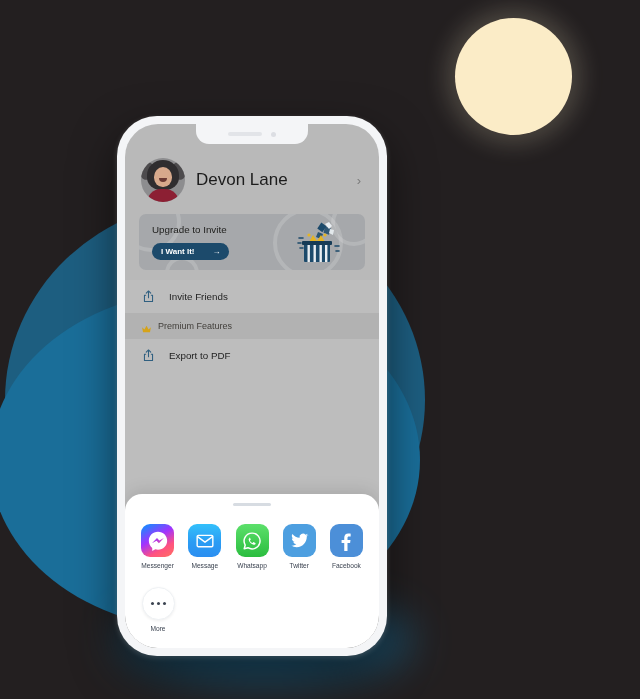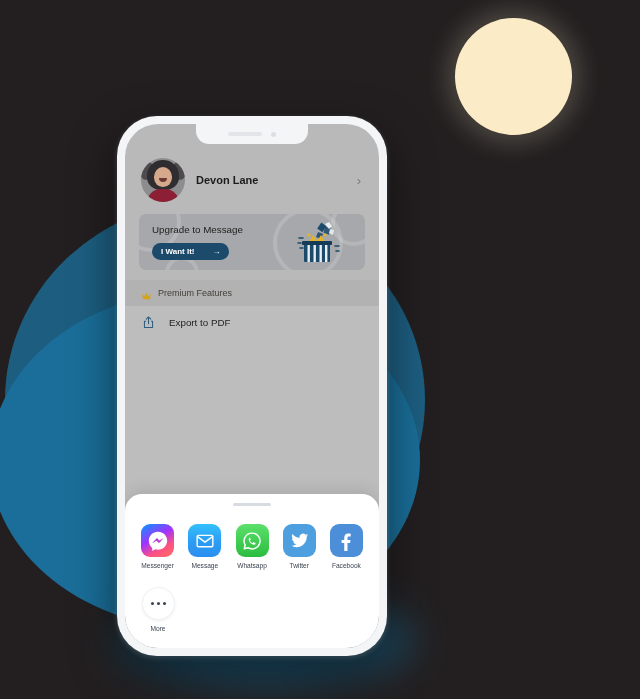--- a/index.html
+++ b/index.html
@@ -93,21 +93,21 @@
   .avatar .smile{position:absolute; left:18px; top:20px; width:8px; height:4px;
     border-radius:0 0 8px 8px; background:#6b3a34;}
   .avatar .body{position:absolute; left:6px; bottom:-3px; width:32px; height:16px;
     border-radius:14px 14px 0 0; background:#8c1f33;}
   .avatar .arm-l{position:absolute; left:1px; top:4px; width:10px; height:18px;
     border-radius:6px; background:#4d4b4d; transform:rotate(18deg);}
   .avatar .arm-r{position:absolute; right:1px; top:4px; width:10px; height:18px;
     border-radius:6px; background:#4d4b4d; transform:rotate(-18deg);}
 
   .pinfo{ flex:1; min-width:0;}
-  .pname{ font-size:11px; font-weight:700; color:#1c1c1c; line-height:1.35; }
+  .pname{ font-size:17px; font-weight:400; color:#1c1c1c; line-height:1.35; }
   .plink{ font-size:9.5px; color:#2d5d80; line-height:1.5; }
   .chev{ color:#7a7a7a; font-size:13px; padding-right:4px;}
 
   
   .banner-wrap{ padding:0 14px; }
   .banner{
     position:relative; height:56px; border-radius:7px; overflow:hidden;
     background:#a6a8ab;
     display:flex; align-items:center;
   }
@@ -217,21 +217,21 @@
       <div class="chev">›</div>
     </div>
 
     <div class="banner-wrap">
       <div class="banner">
         <span class="deco d1"></span>
         <span class="deco d2"></span>
         <span class="deco d3"></span>
         <span class="deco d4"></span>
         <div class="banner-txt">
-          <div class="banner-title">Upgrade to Message</div>
+          <div class="banner-title">Upgrade to Invite</div>
           <button class="want-btn">
             <span>I Want It!</span>
             <span>→</span>
           </button>
         </div>
         <svg class="gift" viewBox="0 0 52 46">
           <g fill="#1c4a6b">
             <path d="M29 3l6 2-2 7-6-2z" transform="rotate(18 31 7)"></path>
             <path d="M35 6l5 3-3 6-5-3z" transform="rotate(-12 36 10)" opacity=".85"></path>
             <path d="M27 12l5 2-2 5-5-2z" opacity=".9"></path>
@@ -252,20 +252,29 @@
           <g stroke="#1c4a6b" stroke-width="1.6" stroke-linecap="round">
             <path d="M8 18h4M7 23h3M9 28h3M44 26h4M45 31h3"></path>
           </g>
         </svg>
       </div>
     </div>
 
     <div class="menu">
 
 
+      <div class="row">
+        <span class="ico">
+          <svg viewBox="0 0 20 20" fill="none" stroke="#2f5f80" stroke-width="1.4" stroke-linecap="round" stroke-linejoin="round">
+            <path d="M6.2 8.4H4.6v8.2h10.8V8.4h-1.6"></path>
+            <path d="M10 2.6v9.1M7 5.6 10 2.6l3 3"></path>
+          </svg>
+        </span>
+        <span class="row-label">Invite Friends</span>
+      </div>
 
       <div class="section-head">
         <span class="crown">
           <svg viewBox="0 0 20 20">
               <path d="M2 6l4.2 4L10 3.4 13.8 10 18 6l-1.7 9H3.7z" fill="#d6a319"></path>
             </svg>
         </span>
         <span class="section-label">Premium Features</span>
       </div>
 

